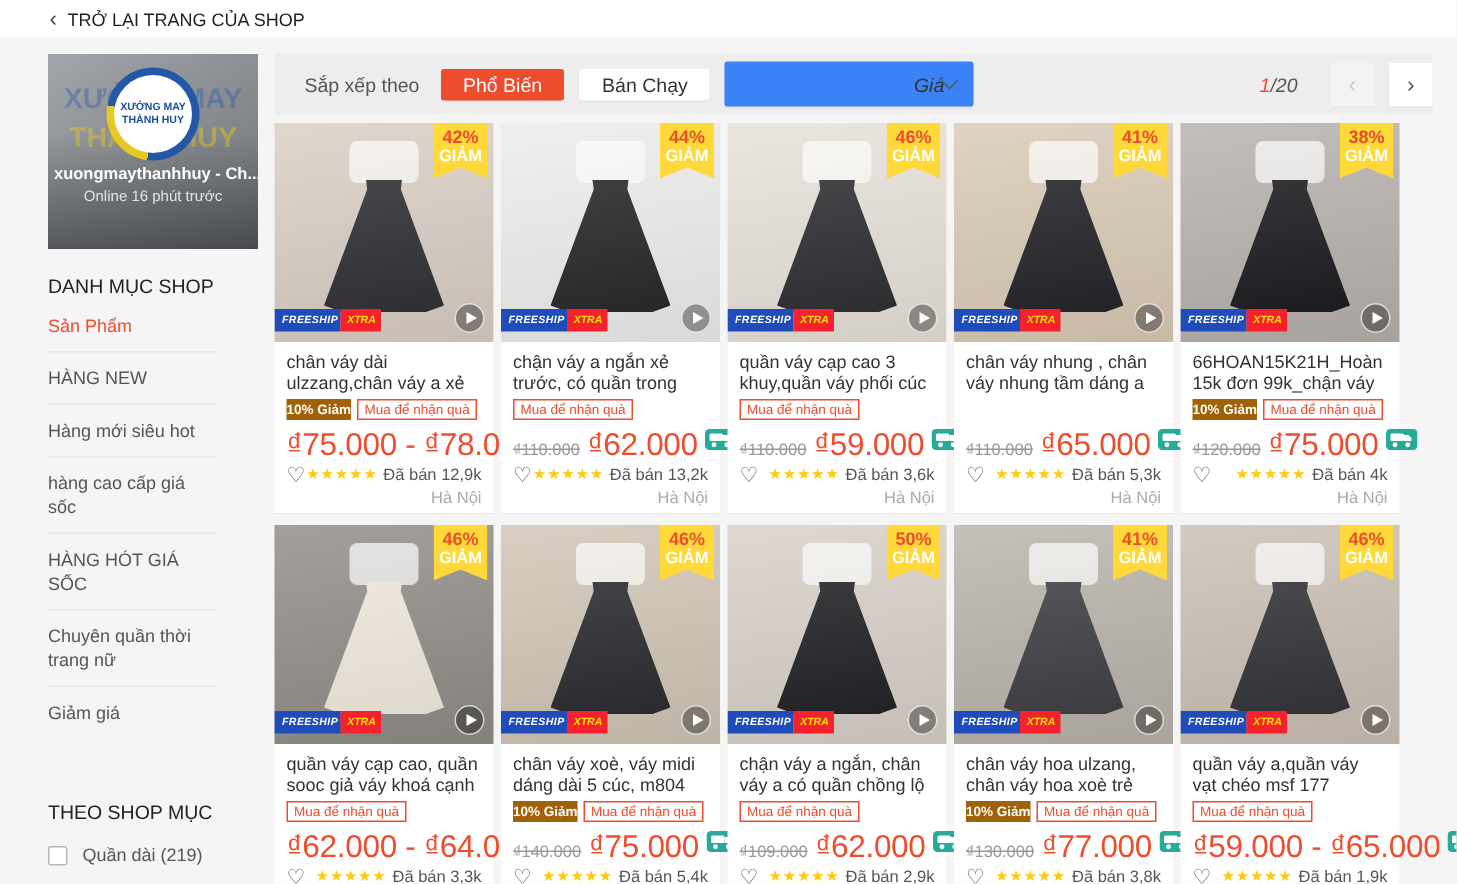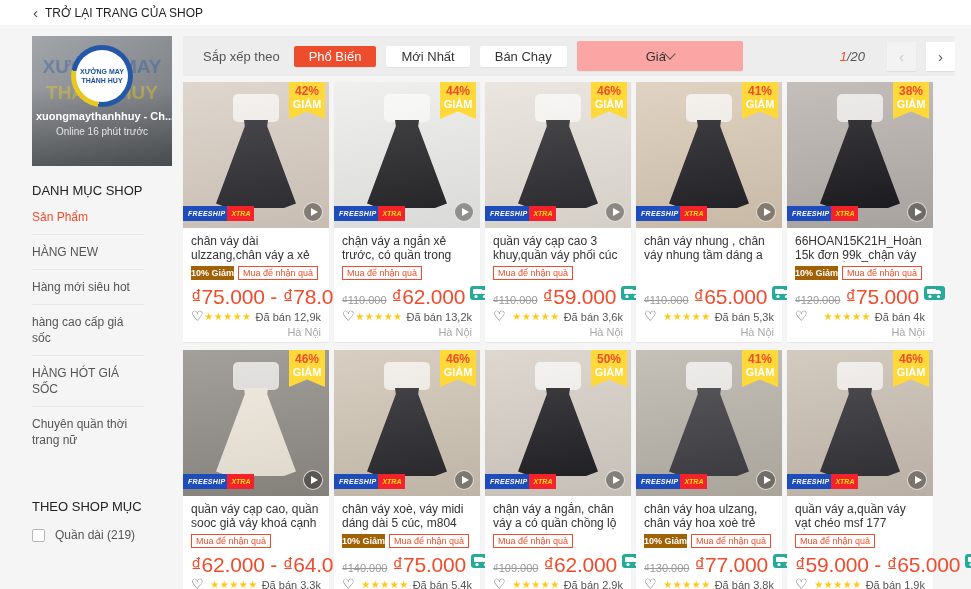--- a/index.html
+++ b/index.html
@@ -25,21 +25,21 @@
   .side-item.active{color:#ee4d2d;}
   .filter-header{margin-top:42px;}
   .filter-row{display:flex;align-items:center;gap:10px;margin-top:14px;font-size:12px;color:#555;cursor:pointer;}
   .cb{width:13px;height:13px;border:1px solid #b7b7b7;border-radius:2px;background:#fff;flex:none;}
   
   main{margin-left:11px;width:772px;flex:none;}
   .sortbar{background:#ededed;height:40px;display:flex;align-items:center;gap:10px;padding:0 0 0 20px;}
   .sort-label{font-size:13px;color:#555;margin-right:4px;}
   .sbtn{height:21px;padding:0 15px;background:#fff;border:none;border-radius:2px;font-size:13px;color:#333;display:flex;align-items:center;box-shadow:0 1px 1px rgba(0,0,0,.05);cursor:pointer;font-family:inherit;}
   .sbtn.active{background:#ee4d2d;color:#fff;}
-  .price-dd{width:166px;height:30px;background:#fca5a5;border-radius:2px;display:flex;align-items:center;justify-content:center;padding:0 12px;font-size:13px;color:#333;box-shadow:0 1px 1px rgba(0,0,0,.05);cursor:pointer;}
+  .price-dd{width:166px;height:30px;background:#3b82f6;border-radius:2px;display:flex;align-items:center;justify-content:flex-end;padding:0 12px;font-size:13px;color:#333;box-shadow:0 1px 1px rgba(0,0,0,.05);cursor:pointer;font-style:italic;}
   .dd-chev{width:8px;height:8px;border-right:1.4px solid #555;border-bottom:1.4px solid #555;transform:rotate(45deg);margin-top:-4px;}
   .spacer{flex:1;}
   .page-info{font-size:13px;color:#555;margin-right:12px;font-style:italic;}
   .page-cur{color:#ee4d2d;}
   .pg-btn{width:29px;height:29px;background:#fff;display:flex;align-items:center;justify-content:center;font-size:15px;color:#555;box-shadow:0 1px 1px rgba(0,0,0,.06);cursor:pointer;border:none;}
   .pg-btn.disabled{background:#f3f3f3;color:#c8c8c8;}
   
   .grid{display:grid;grid-template-columns:repeat(5,146px);gap:8px 5px;margin-top:6px;}
   .card{background:#fff;box-shadow:0 1px 1px rgba(0,0,0,.05);cursor:pointer;}
   .p-img{position:relative;height:146px;background:var(--bg,#ddd);overflow:hidden;}
@@ -101,40 +101,40 @@
           <div class="side-item">HÀNG NEW</div>
 
           <div class="side-item">Hàng mới siêu hot</div>
 
           <div class="side-item">hàng cao cấp giá sốc</div>
 
           <div class="side-item">HÀNG HÓT GIÁ SỐC</div>
 
           <div class="side-item">Chuyên quần thời trang nữ</div>
 
+          <div class="side-item">Giảm giá</div>
         </div>
     </div>
 
     <div class="side-header filter-header">THEO SHOP MỤC</div>
     <div>
 
         <div class="filter-row">
           <span class="cb"></span>
           <span>Quần dài (219)</span>
         </div>
 
       </div>
 
   </aside>
 
   <main>
     <div class="sortbar">
       <span class="sort-label">Sắp xếp theo</span>
       <button class="sbtn active">Phổ Biến</button>
-      <button class="sbtn">Mới Nhất</button>
       <button class="sbtn">Bán Chạy</button>
       <div class="price-dd">
         <span>Giá</span>
         <span class="dd-chev"></span>
       </div>
       <div class="spacer"></div>
       <span class="page-info"><span class="page-cur">1</span><span>/20</span></span>
       <button class="pg-btn disabled">‹</button>
       <button class="pg-btn">›</button>
     </div>

